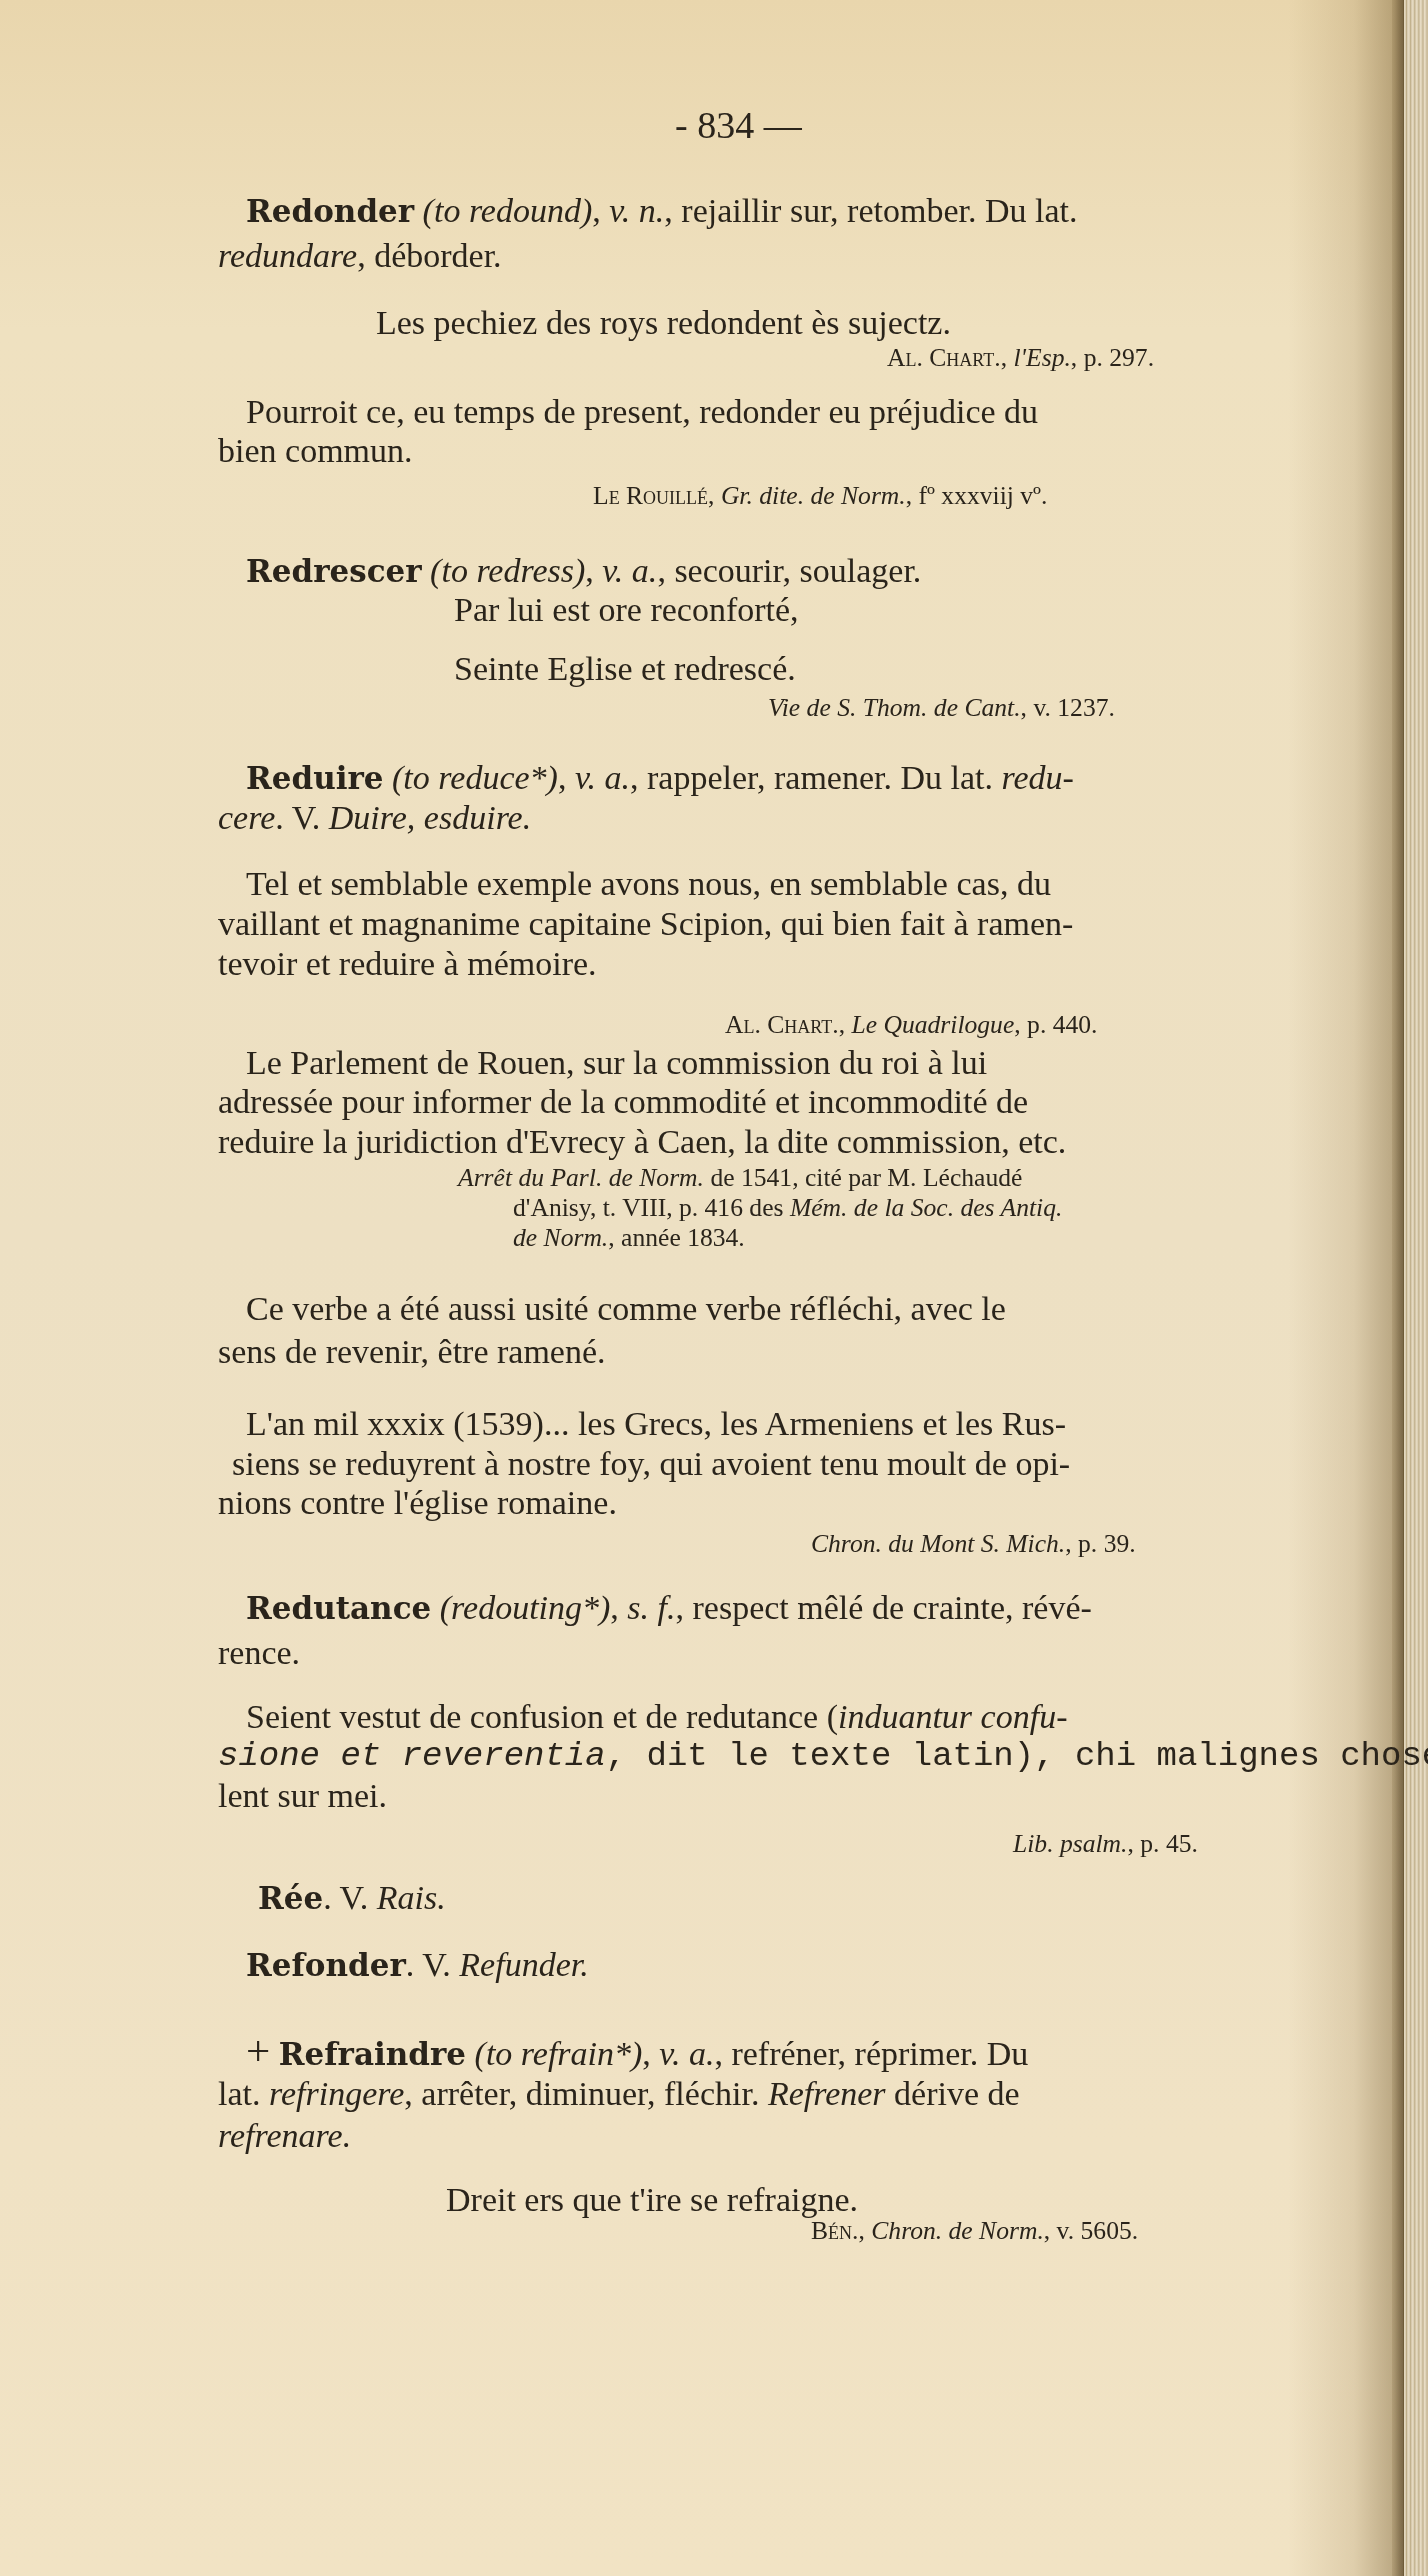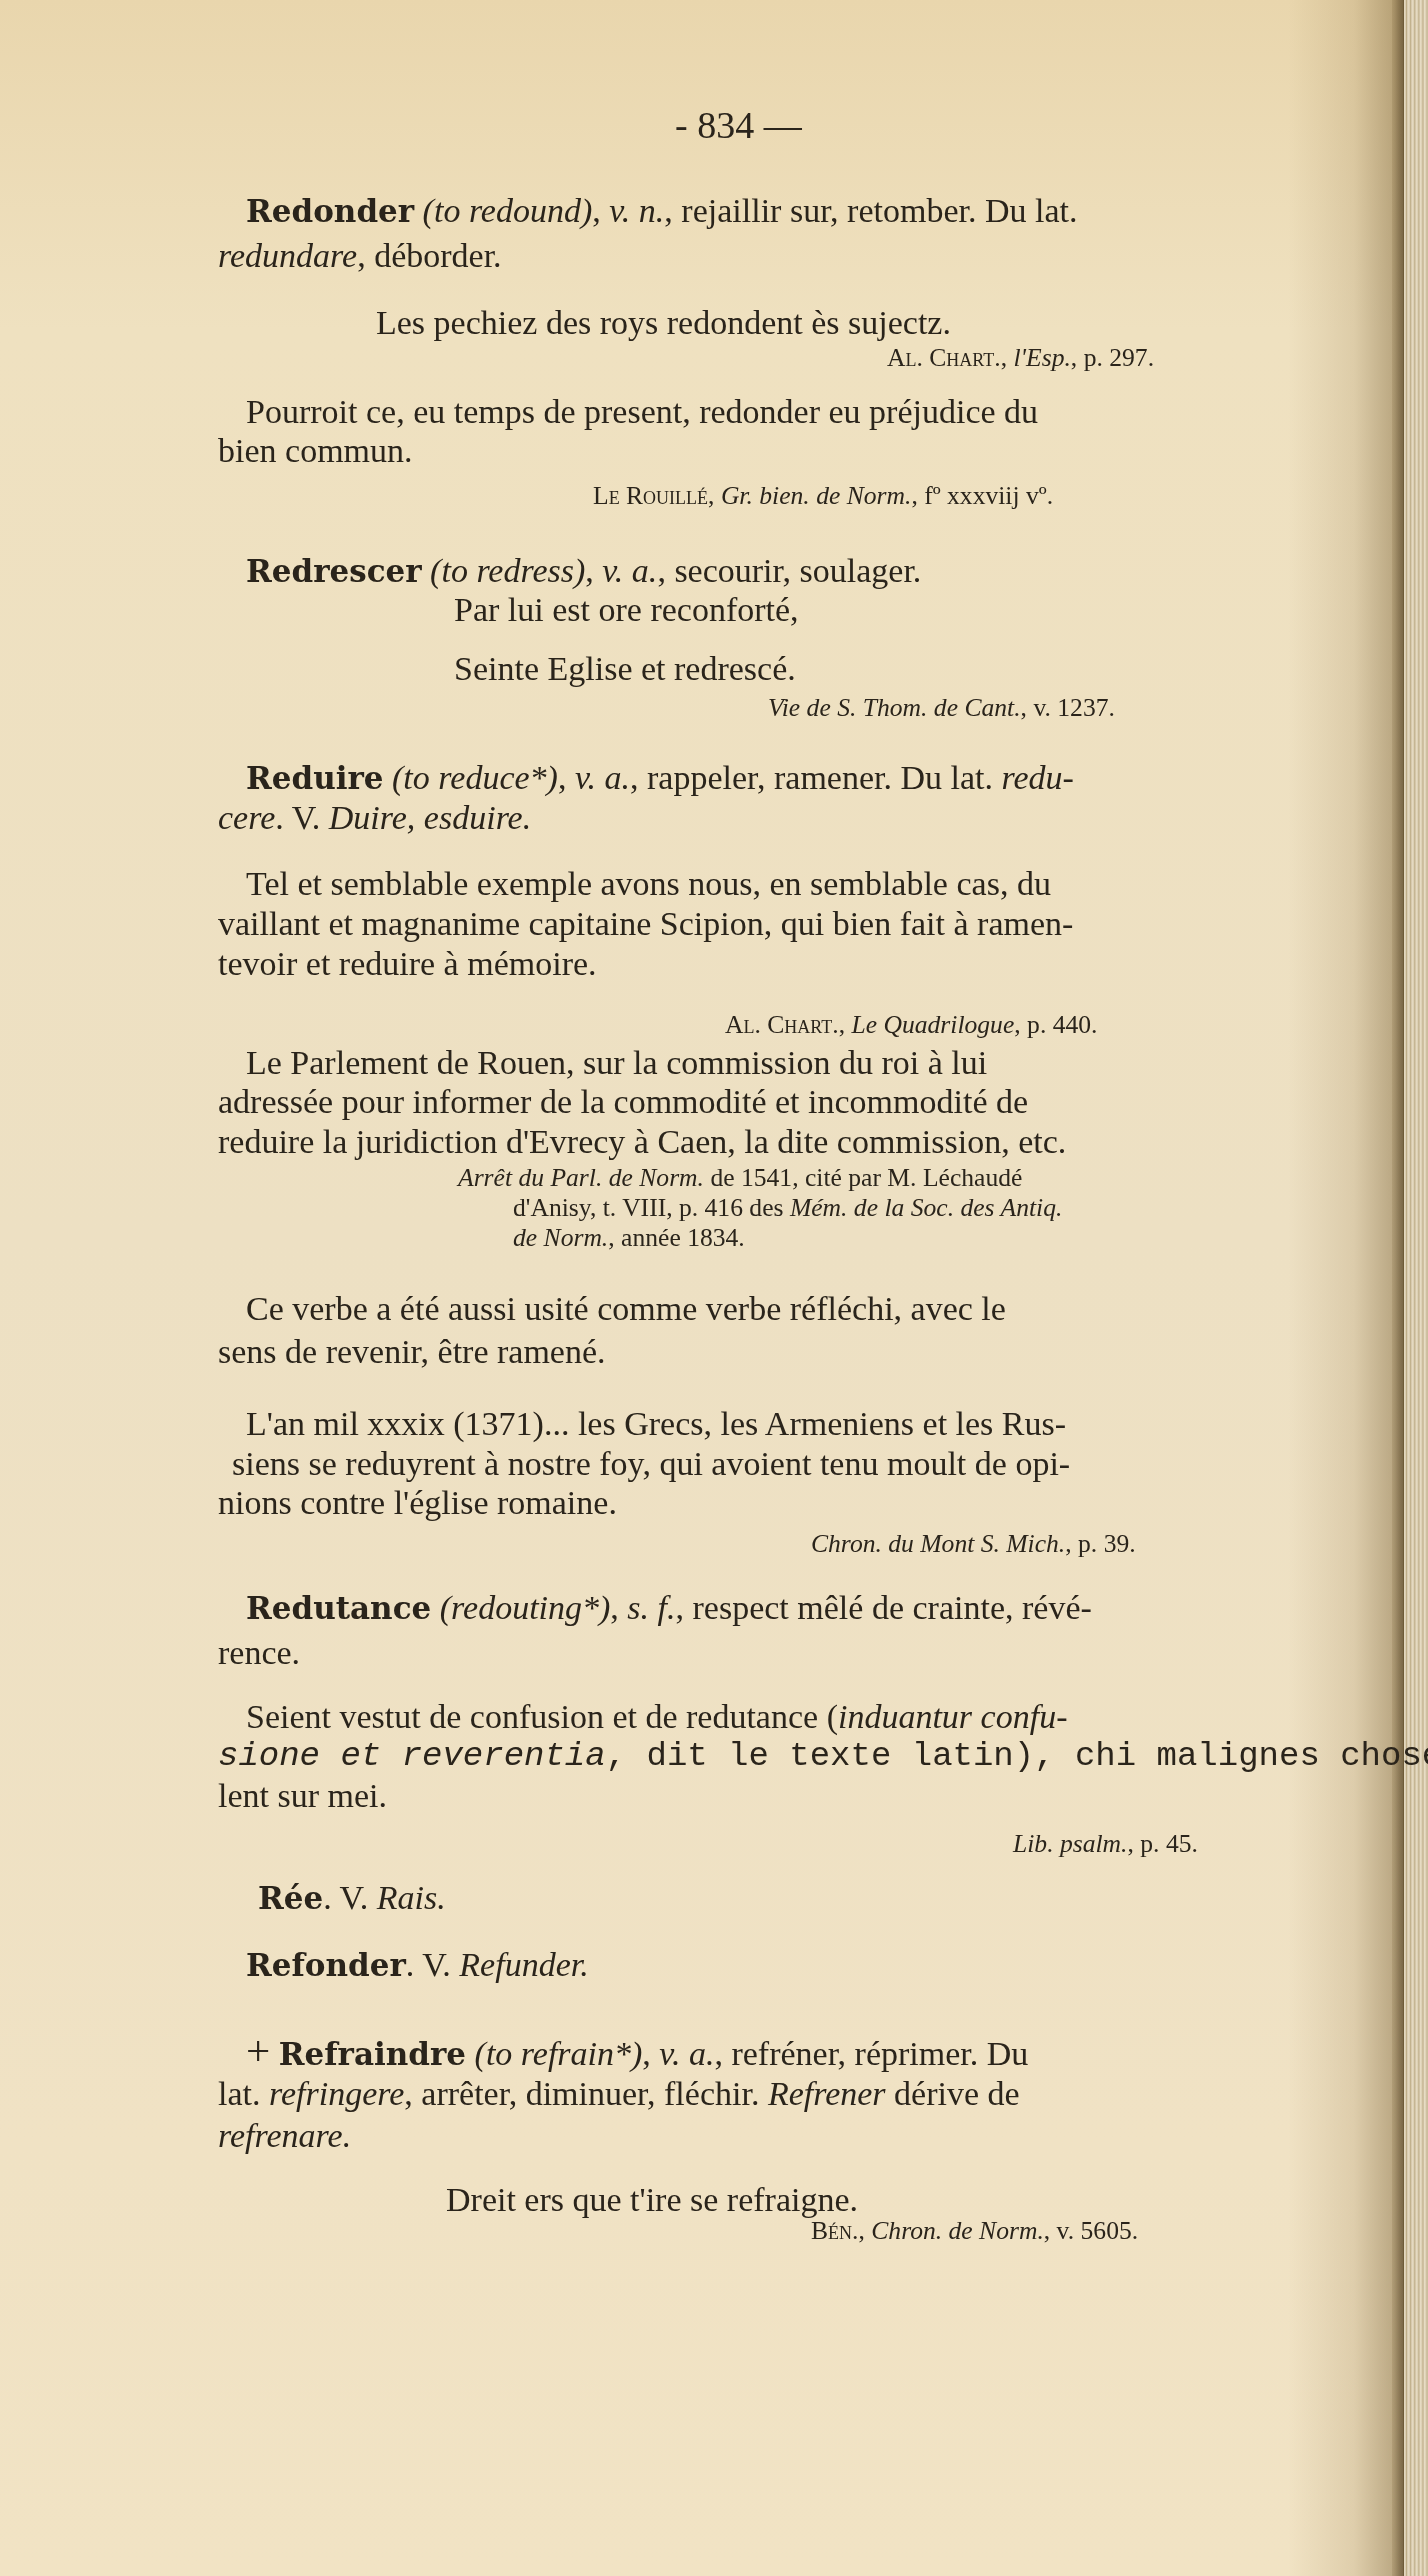--- a/index.html
+++ b/index.html
@@ -50,21 +50,21 @@
 <div class="line" style="left:218px; top:235px;">
   <i>redundare</i><span>, déborder.</span>
 </div>
 <div class="line" style="left:376px; top:302px;">Les pechiez des roys redondent ès sujectz.</div>
 <div class="line cite" style="left:887px; top:341px;">
   <span class="sc">Al. Chart.</span>, <i>l'Esp.</i><span>, p. 297.</span>
 </div>
 <div class="line" style="left:246px; top:391px;">Pourroit ce, eu temps de present, redonder eu préjudice du</div>
 <div class="line" style="left:218px; top:430px;">bien commun.</div>
 <div class="line cite" style="left:593px; top:479px;">
-  <span class="sc">Le Rouillé</span>, <i>Gr. bien. de Norm.</i><span>, fº xxxviij vº.</span>
+  <span class="sc">Le Rouillé</span>, <i>Gr. dite. de Norm.</i><span>, fº xxxviij vº.</span>
 </div>
 
 <div class="line" style="left:246px; top:550px;">
   <span class="head">Redrescer</span>
   <i>(to redress)</i><span>, </span><i>v. a.</i><span>, secourir, soulager.</span>
 </div>
 <div class="line" style="left:454px; top:589px;">Par lui est ore reconforté,</div>
 <div class="line" style="left:454px; top:648px;">Seinte Eglise et redrescé.</div>
 <div class="line cite" style="left:768px; top:691px;">
   <i>Vie de S. Thom. de Cant.</i><span>, v. 1237.</span>
@@ -91,21 +91,21 @@
   <i>Arrêt du Parl. de Norm.</i><span> de 1541, cité par M. Léchaudé</span>
 </div>
 <div class="line cite" style="left:513px; top:1191px;">
   <span>d'Anisy, t. VIII, p. 416 des </span><i>Mém. de la Soc. des Antiq.</i>
 </div>
 <div class="line cite" style="left:513px; top:1221px;">
   <i>de Norm.</i><span>, année 1834.</span>
 </div>
 <div class="line" style="left:246px; top:1288px;">Ce verbe a été aussi usité comme verbe réfléchi, avec le</div>
 <div class="line" style="left:218px; top:1331px;">sens de revenir, être ramené.</div>
-<div class="line" style="left:246px; top:1403px;">L'an mil xxxix (1371)... les Grecs, les Armeniens et les Rus-</div>
+<div class="line" style="left:246px; top:1403px;">L'an mil xxxix (1539)... les Grecs, les Armeniens et les Rus-</div>
 <div class="line" style="left:218px; top:1443px;margin-left:14px;">siens se reduyrent à nostre foy, qui avoient tenu moult de opi-</div>
 <div class="line" style="left:218px; top:1482px;">nions contre l'église romaine.</div>
 <div class="line cite" style="left:811px; top:1527px;">
   <i>Chron. du Mont S. Mich.</i><span>, p. 39.</span>
 </div>
 
 <div class="line" style="left:246px; top:1587px;">
   <span class="head">Redutance</span>
   <i>(redouting*)</i><span>, </span><i>s. f.</i><span>, respect mêlé de crainte, révé-</span>
 </div>

